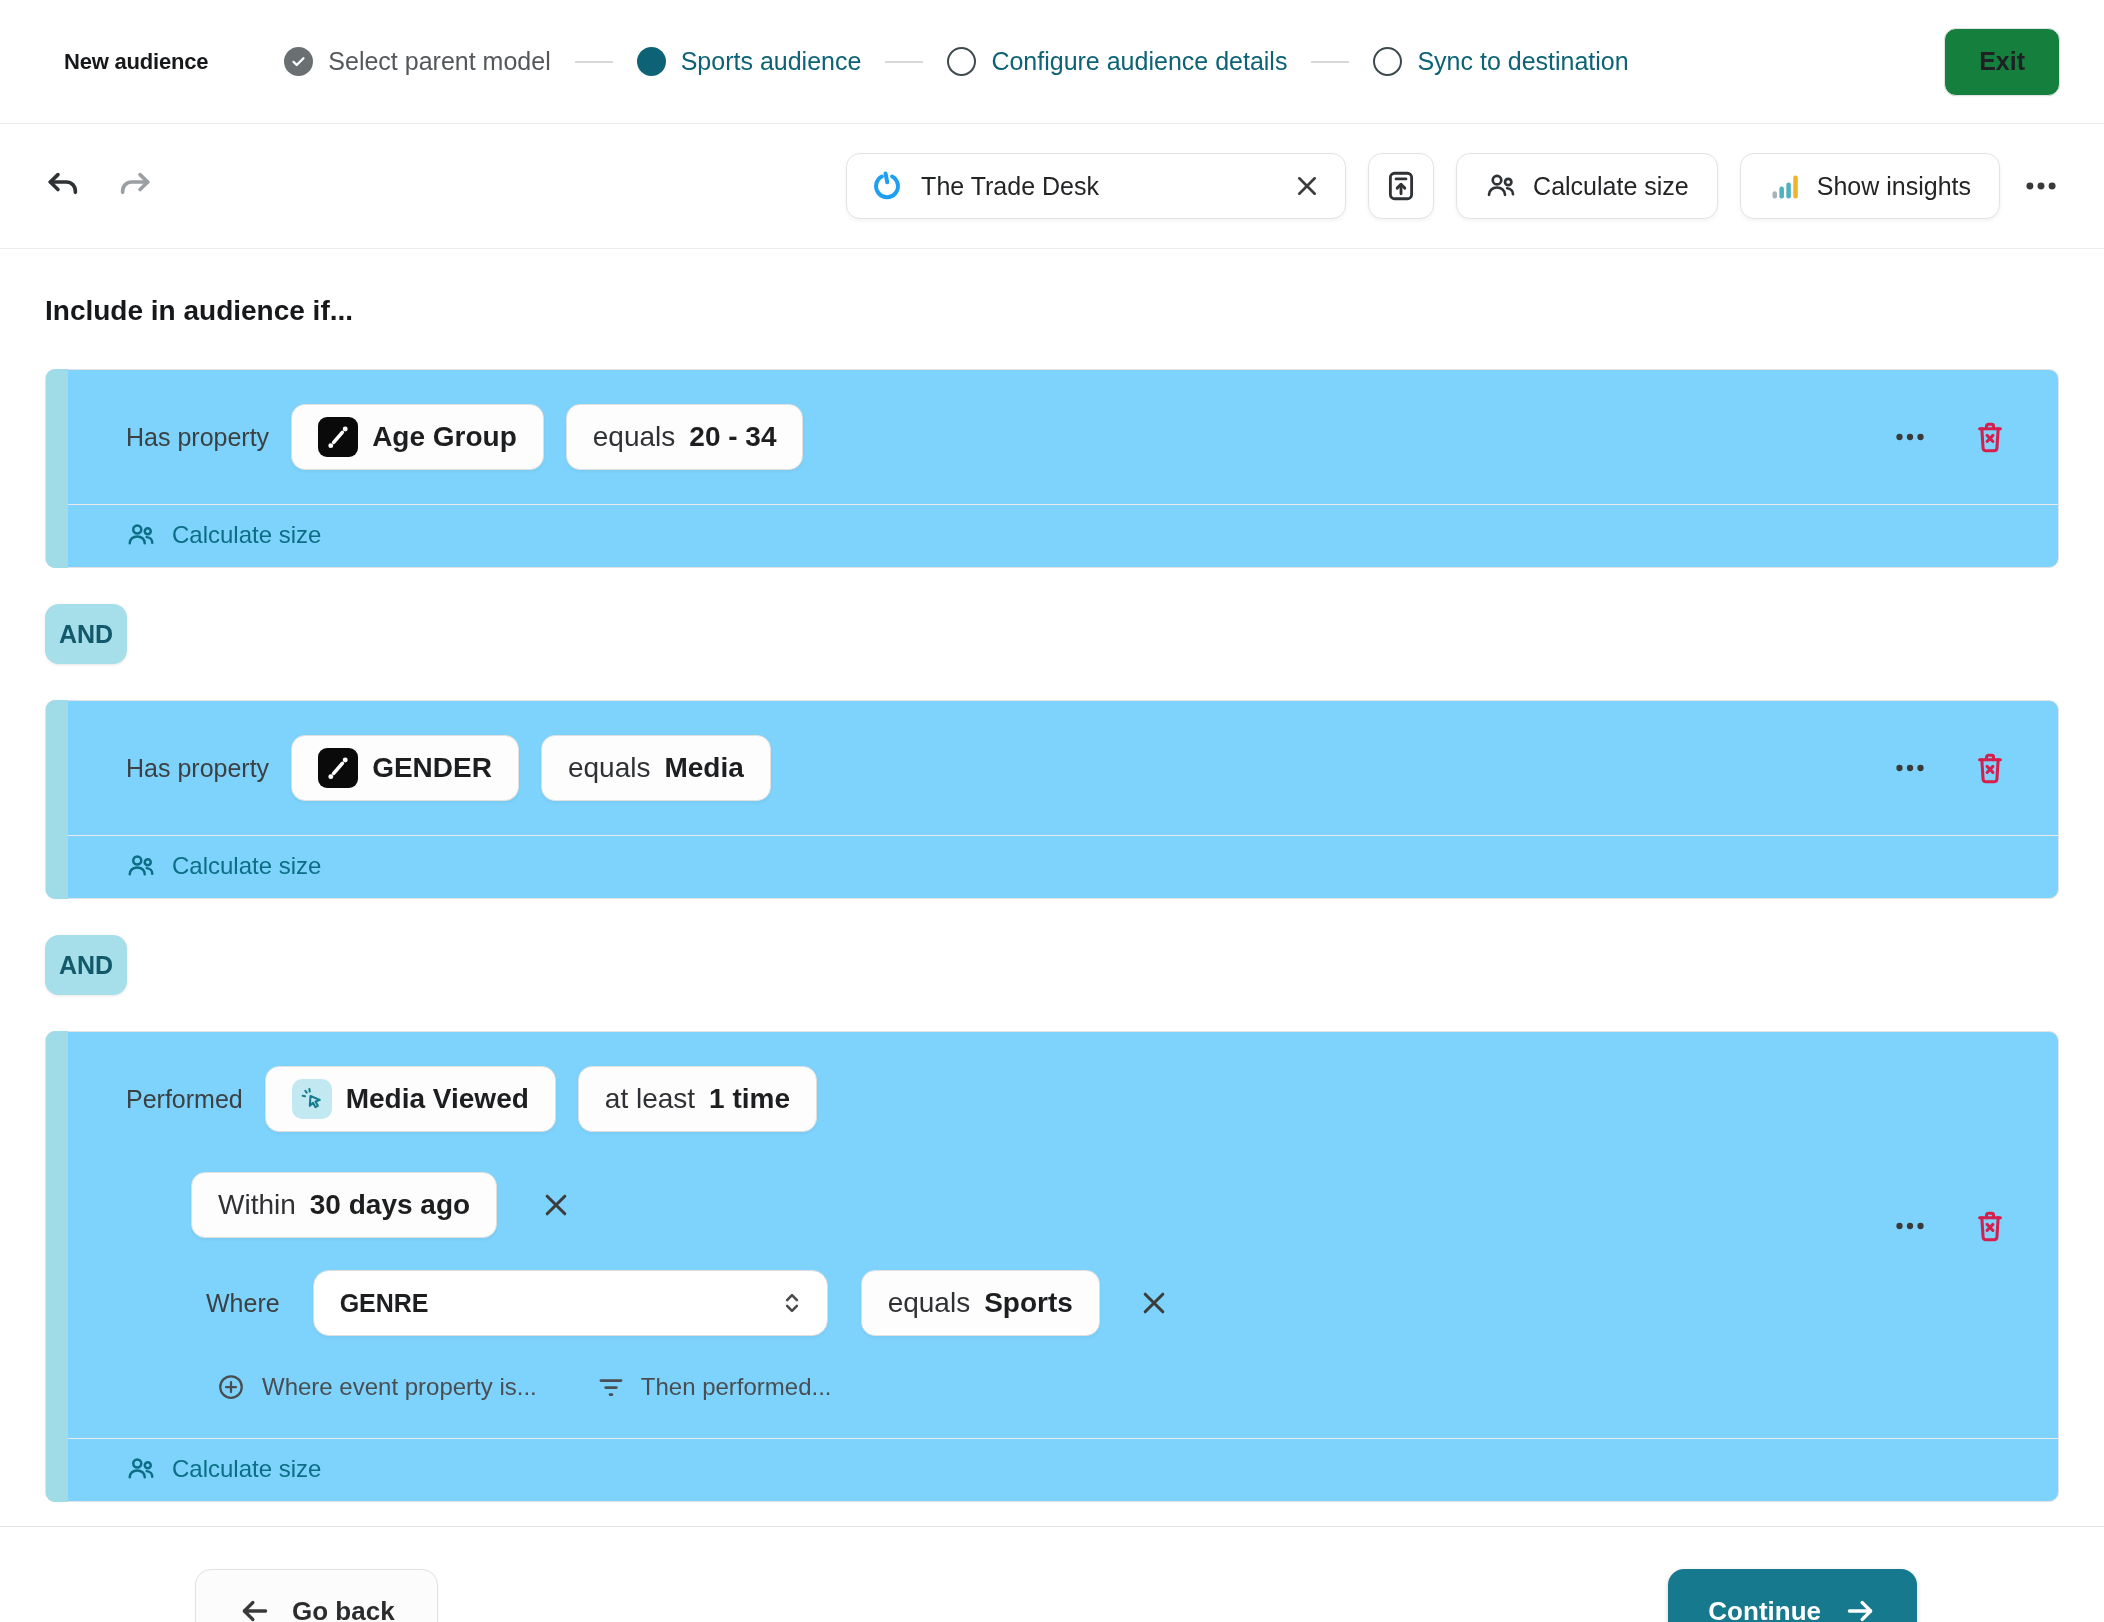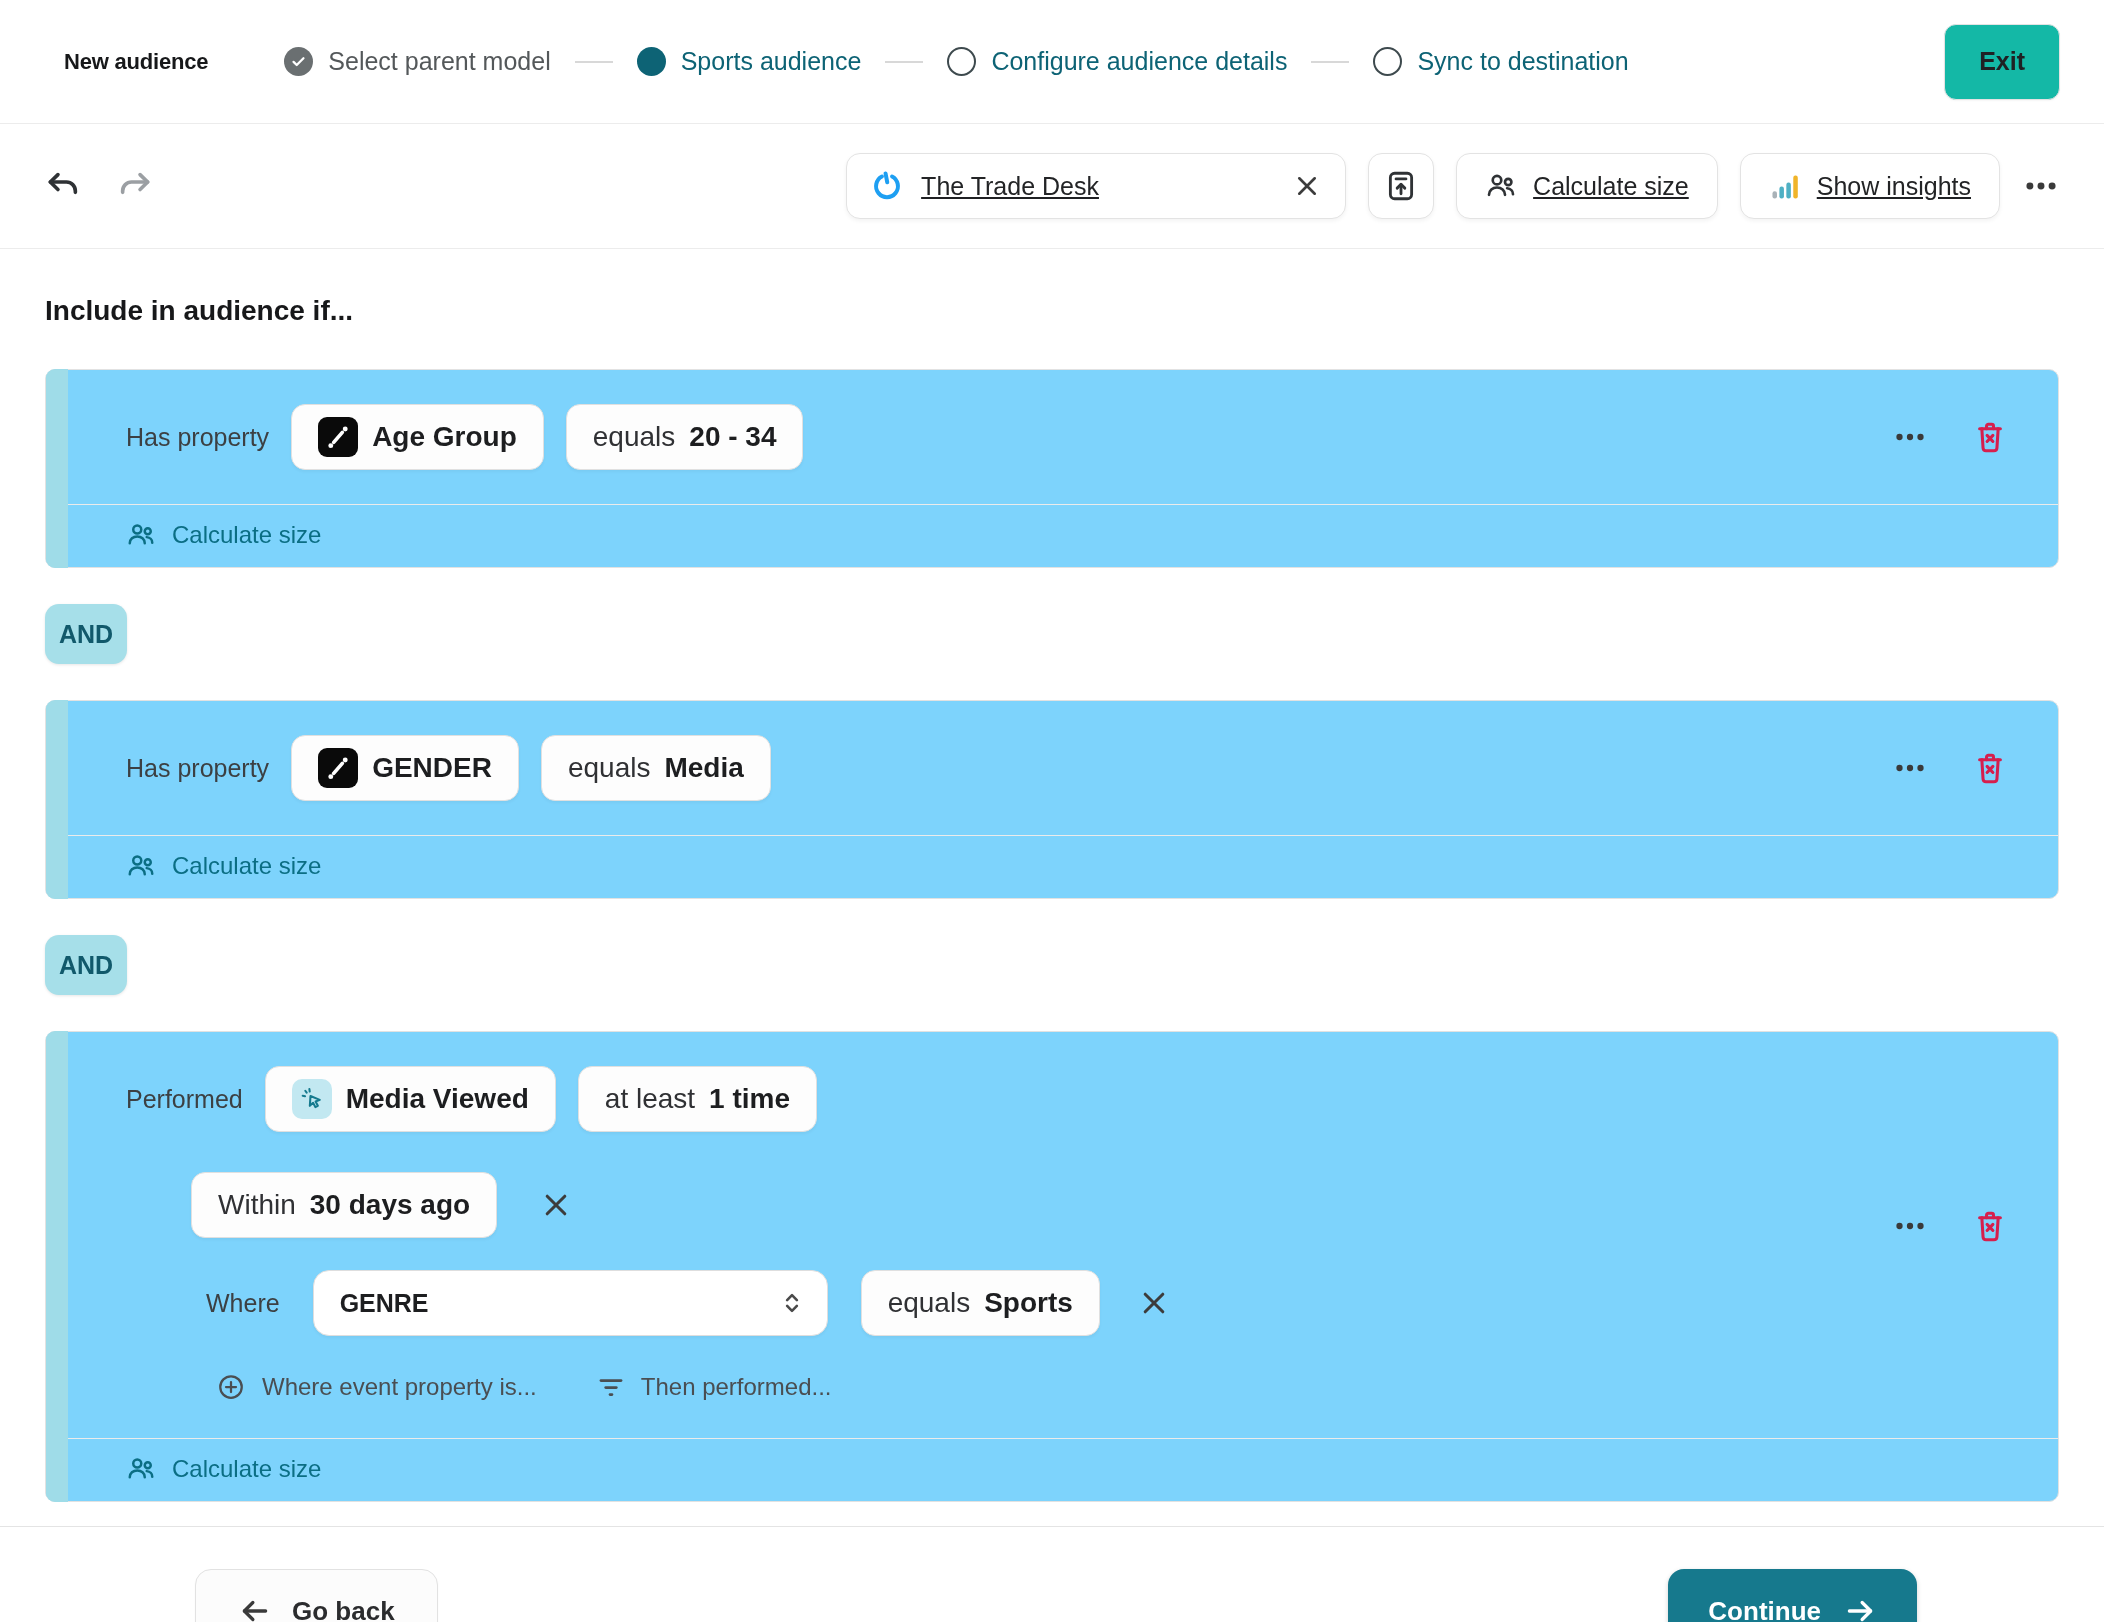--- a/index.html
+++ b/index.html
@@ -12,25 +12,25 @@
   .page-title { font-size:22px; font-weight:700; letter-spacing:-0.2px; color:#17181a; }
   .stepper { display:flex; align-items:center; margin-left:76px; }
   .step { display:flex; align-items:center; gap:15px; font-size:25px; font-weight:500; }
   .step.done  { color:#54585a; }
   .step.active, .step.todo { color:#0d6375; }
   .step-circle { width:29px; height:29px; border-radius:50%; display:flex; align-items:center; justify-content:center; flex:0 0 auto; }
   .step-circle.done   { background:#6a6f71; }
   .step-circle.active { background:#0d6375; }
   .step-circle.todo   { background:#fff; border:2px solid #3e4a4e; }
   .connector { width:38px; height:2px; background:#d8d8d8; margin:0 24px; }
-  .exit-btn { margin-left:auto; height:76px; padding:0 34px; border:1.5px solid #e3e3e3; border-radius:12px;
-              background:#14b8a6; font-size:25px; font-weight:600; color:#1f2023; box-shadow:0 1px 2px rgba(0,0,0,.04); cursor:pointer; }
+  .exit-btn { margin-left:auto; height:68px; padding:0 34px; border:1.5px solid #e3e3e3; border-radius:12px;
+              background:#15803d; font-size:25px; font-weight:600; color:#1f2023; box-shadow:0 1px 2px rgba(0,0,0,.04); cursor:pointer; }
 
   
-  .toolbar { height:125px; display:flex; align-items:center; padding:0 44px 0 44px; border-bottom:1px solid #ececec; gap:22px;text-decoration:underline; }
+  .toolbar { height:125px; display:flex; align-items:center; padding:0 44px 0 44px; border-bottom:1px solid #ececec; gap:22px; }
   .icon-btn { background:none; border:none; cursor:pointer; display:flex; align-items:center; justify-content:center; }
   .undo-btn { color:#2f3235; }
   .redo-btn { color:#9b9fa3; margin-left:12px; }
   .toolbar-spacer { flex:1; }
   .ttd-pill { height:66px; width:500px; border:1.5px solid #e3e3e3; border-radius:14px; background:#fff;
               display:flex; align-items:center; gap:18px; padding:0 24px; font-size:25px; color:#232426;
               box-shadow:0 2px 4px rgba(0,0,0,.05); }
   .ttd-pill .pill-close { margin-left:auto; }
   .square-btn { width:66px; height:66px; border:1.5px solid #e3e3e3; border-radius:14px; background:#fff;
                 display:flex; align-items:center; justify-content:center; color:#2f3235; box-shadow:0 2px 4px rgba(0,0,0,.05); cursor:pointer; }

